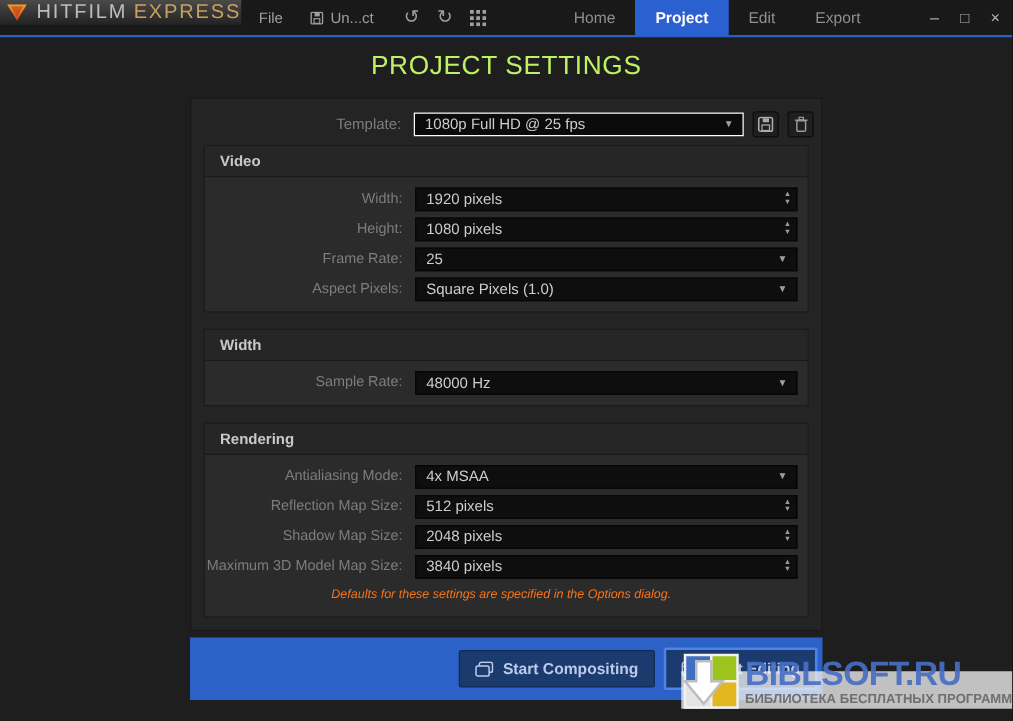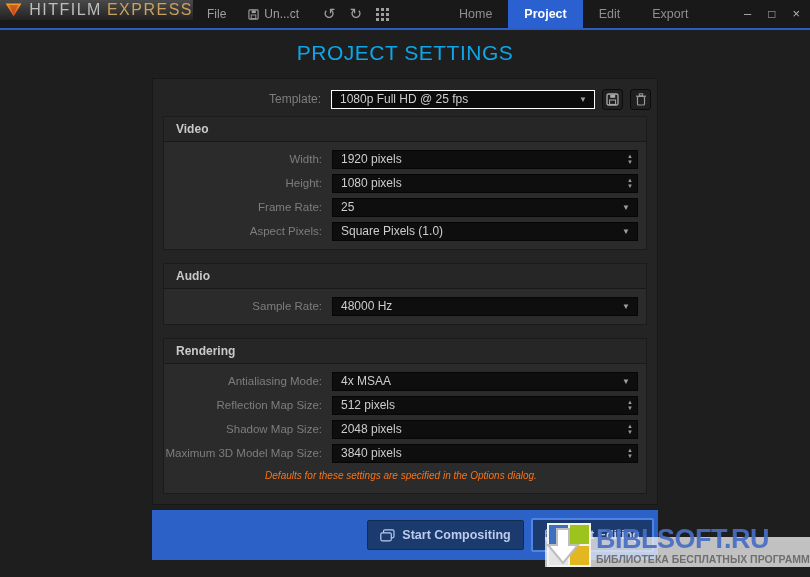--- a/index.html
+++ b/index.html
@@ -21,21 +21,21 @@
   .tabs{position:absolute;left:443px;top:0;height:28px;display:flex;font-size:12.5px;color:#8f8f8f;}
   .tab{padding:0 16px;line-height:28px;cursor:default;}
   .tab.active{background:#2a60cf;color:#ffffff;font-weight:bold;}
   .win-controls{position:absolute;right:10px;top:0;height:28px;display:flex;align-items:center;gap:17px;color:#b5b5b5;}
   .wc{font-size:13px;line-height:28px;cursor:default;}
   .wc-max{font-size:12px;}
 
   
   .main{position:absolute;top:30px;left:0;right:0;bottom:0;background:#1e1e1e;}
   .page-title{margin:0;padding-top:11px;text-align:center;font-size:21px;font-weight:normal;
-    letter-spacing:0.5px;color:#0ea5e9;}
+    letter-spacing:0.5px;color:#bef264;}
 
   .panel{position:absolute;left:152px;top:48px;width:506px;height:427px;
     background:#242424;border:1px solid #181818;}
 
   .lbl{width:168px;padding-right:10px;text-align:right;color:#7d7d7d;font-size:12px;flex:none;white-space:nowrap;}
   .tpl-row{display:flex;align-items:center;height:34px;margin-top:3px;}
   .tpl-row .lbl{width:178px;}
   .field{position:relative;height:19px;background:#0e0e0e;border:1px solid #060606;
     display:flex;align-items:center;padding:0 8px;color:#cdcdcd;font-size:12px;}
   .tpl-field{width:264px;border:1px solid #ffffff;background:#0b0b0b;}
@@ -195,21 +195,21 @@
             <span class="lbl">Aspect Pixels:</span>
             <div class="field">
               <span>Square Pixels (1.0)</span>
               <span class="dd-arrow">▼</span>
             </div>
           </div>
         </div>
       </div>
 
       <div class="section">
-        <div class="sec-head">Audio</div>
+        <div class="sec-head">Width</div>
         <div class="sec-body">
           <div class="row">
             <span class="lbl">Sample Rate:</span>
             <div class="field">
               <span>48000 Hz</span>
               <span class="dd-arrow">▼</span>
             </div>
           </div>
         </div>
       </div>

